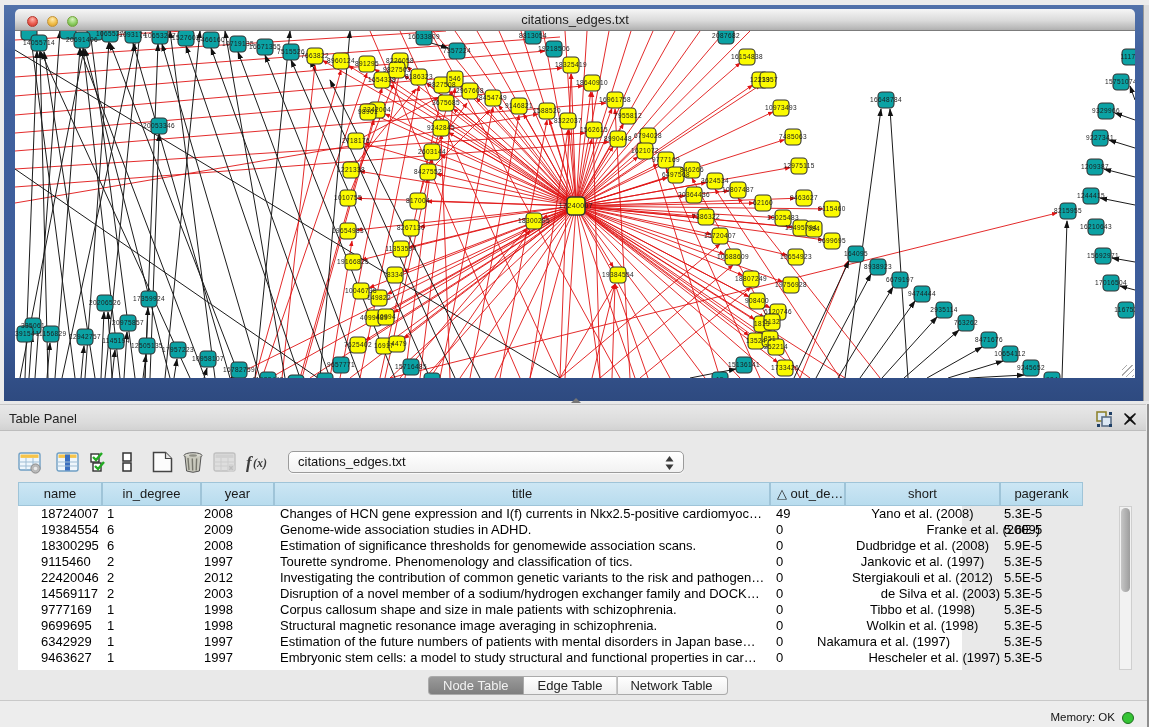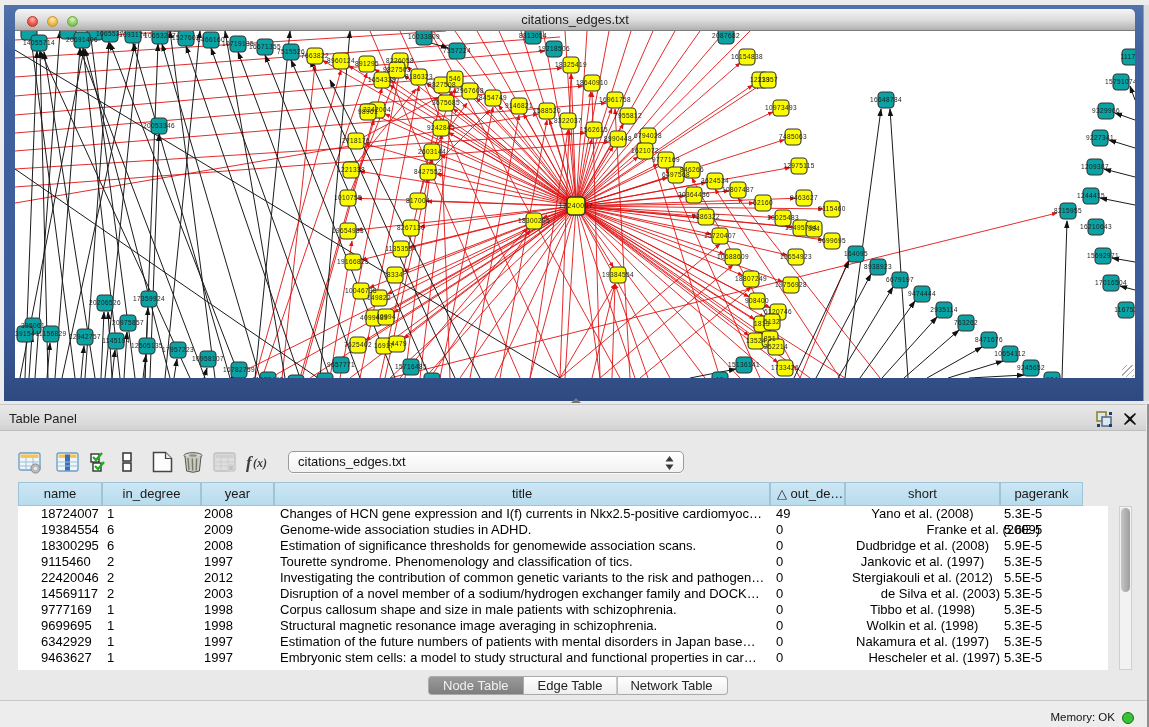--- a/index.html
+++ b/index.html
@@ -24,21 +24,21 @@
 #tphead span { position:absolute; left:9px; top:6px; }
 #splitarrow { position:absolute; left:571px; top:-3px; width:0; height:0;
   border-left:5px solid transparent; border-right:5px solid transparent; border-bottom:5px solid #777; }
 .tbi { position:absolute; top:50px; }
 #combo { position:absolute; left:288px; top:50px; width:396px; height:22px; background:linear-gradient(#ffffff,#f2f2f2);
   border:1px solid #9b9b9b; border-radius:5px; font-size:13px; color:#111; line-height:20px; padding-left:9px;
   box-shadow:0 1px 1px rgba(255,255,255,.8); }
 #thead { position:absolute; left:18px; top:81px; width:1073px; height:24px; }
 #thead div { position:absolute; top:0; height:24px; background:linear-gradient(#cce6f4,#b8dcee);
   border:1px solid #9fc4d8; font-size:13px; color:#1a1a1a; text-align:center; line-height:22px; }
-#tbody { position:absolute; left:18px; top:105px; width:1090px; height:164px; background:#fff; }
+#tbody { position:absolute; left:18px; top:105px; width:944px; height:164px; background:#fff; }
 .row { position:absolute; left:0; width:1075px; height:16px; font-size:13px; color:#000; }
 .row span { position:absolute; top:0; line-height:16px; white-space:nowrap; }
 #vscroll { position:absolute; left:1119px; top:105px; width:13px; height:164px; background:#f2f2f2; border:1px solid #cfcfcf; }
 #vthumb { position:absolute; left:1px; top:1px; width:9px; height:84px; background:linear-gradient(90deg,#c6c6c6,#9d9d9d); border-radius:5px; }
 #tabs { position:absolute; left:428px; top:275px; height:19px; font-size:13px; }
 .tab { float:left; height:19px; line-height:18px; padding:0 14px; background:linear-gradient(#ffffff,#eeeeee); color:#222; border-top:1px solid #aaa; border-bottom:1px solid #aaa; }
 #tab1 { border-radius:4px 0 0 4px; border-left:1px solid #aaa;
   background:linear-gradient(#9a9a9a,#7e7e7e); color:#f2f2f2; }
 #tab3 { border-radius:0 4px 4px 0; border-right:1px solid #aaa; border-left:1px solid #bbb;padding-left:12px;}
 #tab2 { border-left:1px solid #aaa; border-right:1px solid #c9c9c9; }
@@ -752,21 +752,21 @@
           <span style="left:758px">0</span>
           <span style="left:827px;width:155px;text-align:center">Wolkin et al. (1998)</span>
           <span style="left:986px">5.3E-5</span>
         </div>
 <div class="row" style="top:128px">
           <span style="left:23px">6342929</span>
           <span style="left:89px">1</span>
           <span style="left:186px">1997</span>
           <span style="left:262px;width:487px;overflow:hidden;white-space:nowrap">Estimation of the future numbers of patients with mental disorders in Japan base…</span>
           <span style="left:758px">0</span>
-          <span style="left:827px;width:155px;text-align:center">Nakamura et al. (1997)</span>
+          <span style="left:788px;width:155px;text-align:center">Nakamura et al. (1997)</span>
           <span style="left:986px">5.3E-5</span>
         </div>
 <div class="row" style="top:144px">
           <span style="left:23px">9463627</span>
           <span style="left:89px">1</span>
           <span style="left:186px">1997</span>
           <span style="left:262px;width:487px;overflow:hidden;white-space:nowrap">Embryonic stem cells: a model to study structural and functional properties in car…</span>
           <span style="left:758px">0</span>
           <span style="left:827px;width:155px;text-align:right">Hescheler et al. (1997)</span>
           <span style="left:986px">5.3E-5</span>

